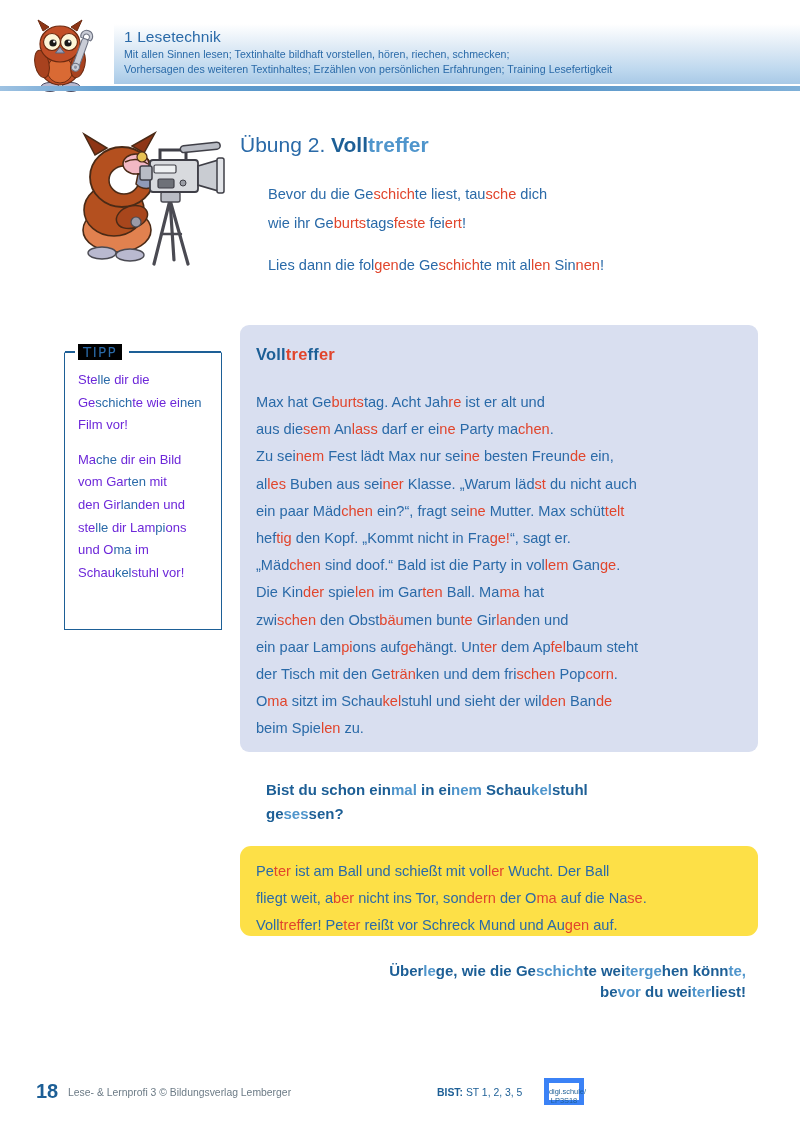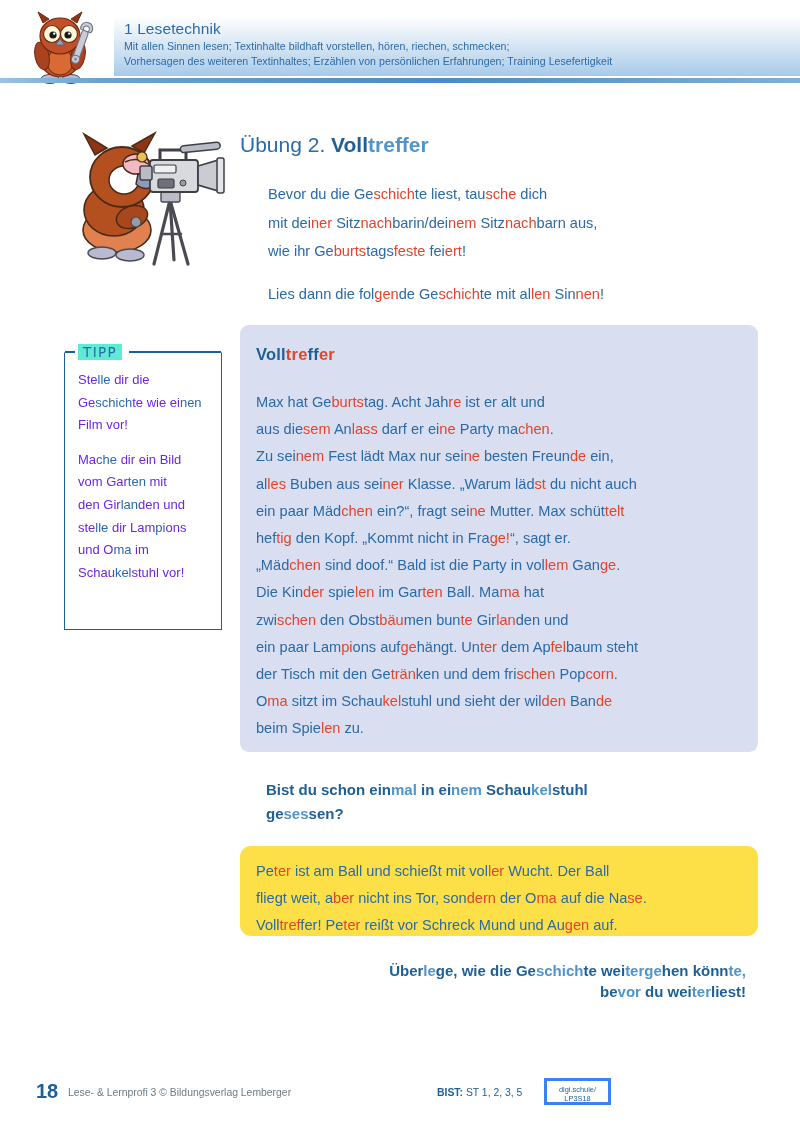--- a/index.html
+++ b/index.html
@@ -12,21 +12,21 @@
     width: 800px; height: 1131px;
     position: relative;
     font-family: "Liberation Sans", sans-serif;
     -webkit-font-smoothing: antialiased;
     overflow: hidden;
   }
 
   
   #header {
     position: absolute;
-    left: 0; top: 8px;
+    left: 0; top: 16px;
     width: 800px; height: 76px;
   }
   #header-band {
     position: absolute;
     left: 114px; top: 8px;
     width: 686px; height: 60px;
     background: linear-gradient(to bottom, #ffffff 0%, #dce9f5 42%, #bcd7ee 78%, #a8c9e6 100%);
   }
   #header-rule {
     position: absolute;
@@ -105,21 +105,21 @@
   #tipp-top-left { left: 0; width: 10px; }
   #tipp-top-right { right: 0; width: 92px; }
   #tipp-label {
     position: absolute;
     left: 64px; top: 344px;
     font-size: 13.5px;
     letter-spacing: 1.4px;
     color: #2a6aa8;
     font-family: "DejaVu Sans", sans-serif;
     padding: 0 5px;
-    background: #5eead4;
+    background: #000000;
     transform: translateX(14px);
   }
   #tipp-content {
     padding: 16px 12px 0 13px;
     font-size: 13px;
     line-height: 22.6px;
   }
   #tipp-content .tipp-para { margin-bottom: 12px; }
   #tipp-content .tipp-para:last-child { margin-bottom: 0; }
   .tipp-line { white-space: nowrap; display: block; }
@@ -196,22 +196,22 @@
     font-size: 10.4px; color: #6c7b86;
     white-space: nowrap;
   }
   #bist {
     position: absolute; left: 437px; top: 13px;
     font-size: 10.4px; color: #1d5f96; white-space: nowrap;
   }
   #bist .bist-label { font-weight: bold; }
   #digi-box {
     position: absolute; left: 544px; top: 4px;
-    width: 67px; height: 27px;
-    border: 3px solid #3b82f6;
+    width: 40px; height: 27px;
+    border: 5px solid #3b82f6;
     color: #1d5f96;
     font-size: 7.4px;
     line-height: 9.4px;
     text-align: center;
     padding-top: 4px;
   }
 
   
   .r { color: #e1452c; }           
   .b { color: #2a6aa8; }           
@@ -320,21 +320,20 @@
 </div>
 
 <div id="exercise-title">
   <span>Übung 2.</span>
   <span class="b db">Voll</span><span class="b lb">treffer</span>
 </div>
 
 <div id="intro">
   <div class="para1">
       <span class="story-line"><span class="b">Bevor du die Ge</span><span class="r">schich</span><span class="b">te liest, tau</span><span class="r">sche</span><span class="b"> dich</span></span>
-      <span class="story-line"><span class="b">mit dei</span><span class="r">ner</span><span class="b"> Sitz</span><span class="r">nach</span><span class="b">barin/dei</span><span class="r">nem</span><span class="b"> Sitz</span><span class="r">nach</span><span class="b">barn aus,</span></span>
       <span class="story-line"><span class="b">wie ihr Ge</span><span class="r">burts</span><span class="b">tags</span><span class="r">feste</span><span class="b"> fei</span><span class="r">ert</span><span class="b">!</span></span>
     </div>
   <div class="para2">
       <span class="story-line"><span class="b">Lies dann die fol</span><span class="r">gen</span><span class="b">de Ge</span><span class="r">schich</span><span class="b">te mit al</span><span class="r">len</span><span class="b"> Sin</span><span class="r">nen</span><span class="b">!</span></span>
     </div>
 </div>
 
 <div id="tipp-box">
   <div id="tipp-top-left"></div>
   <div id="tipp-top-right"></div>

